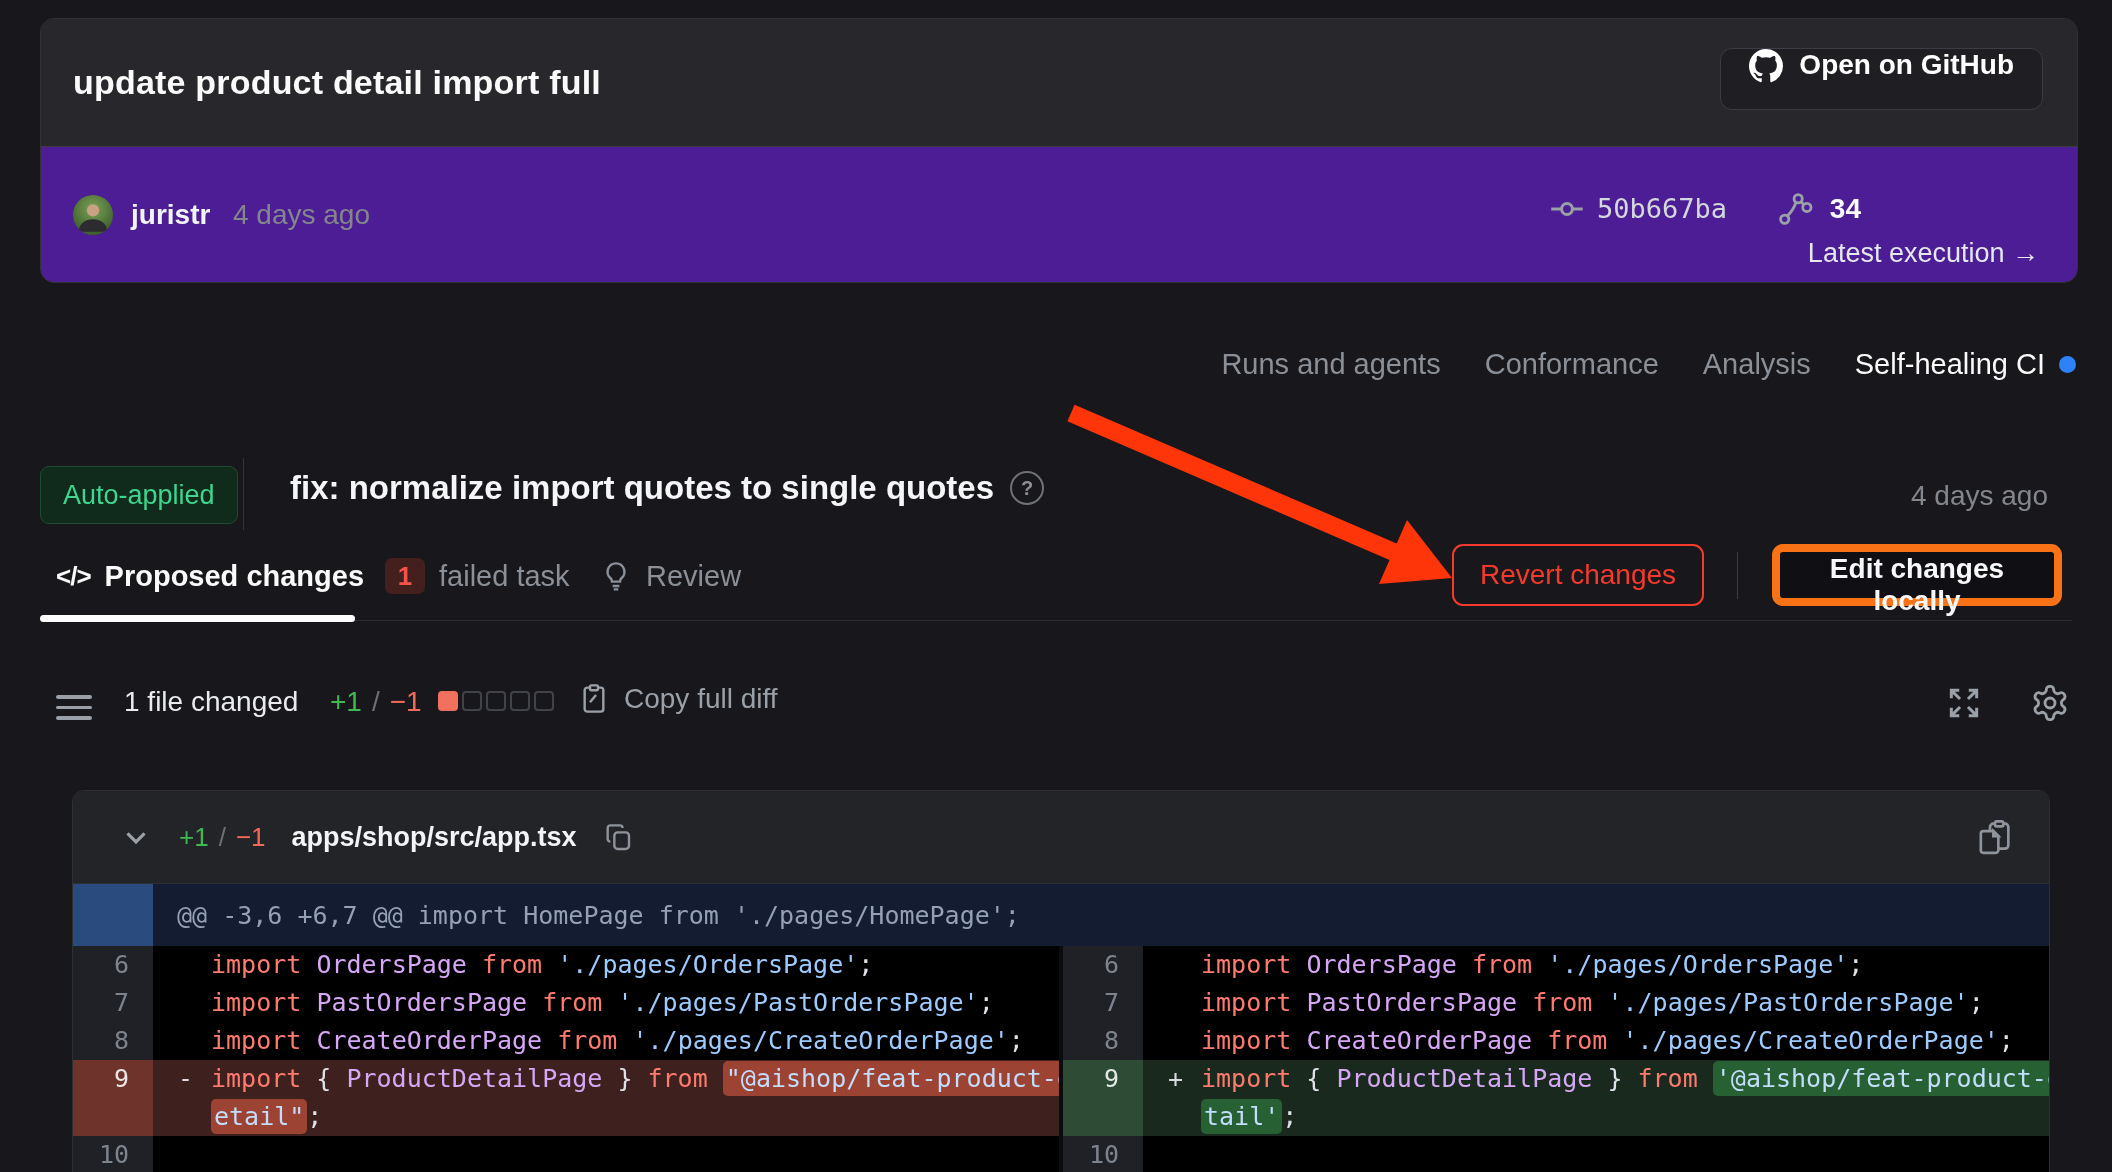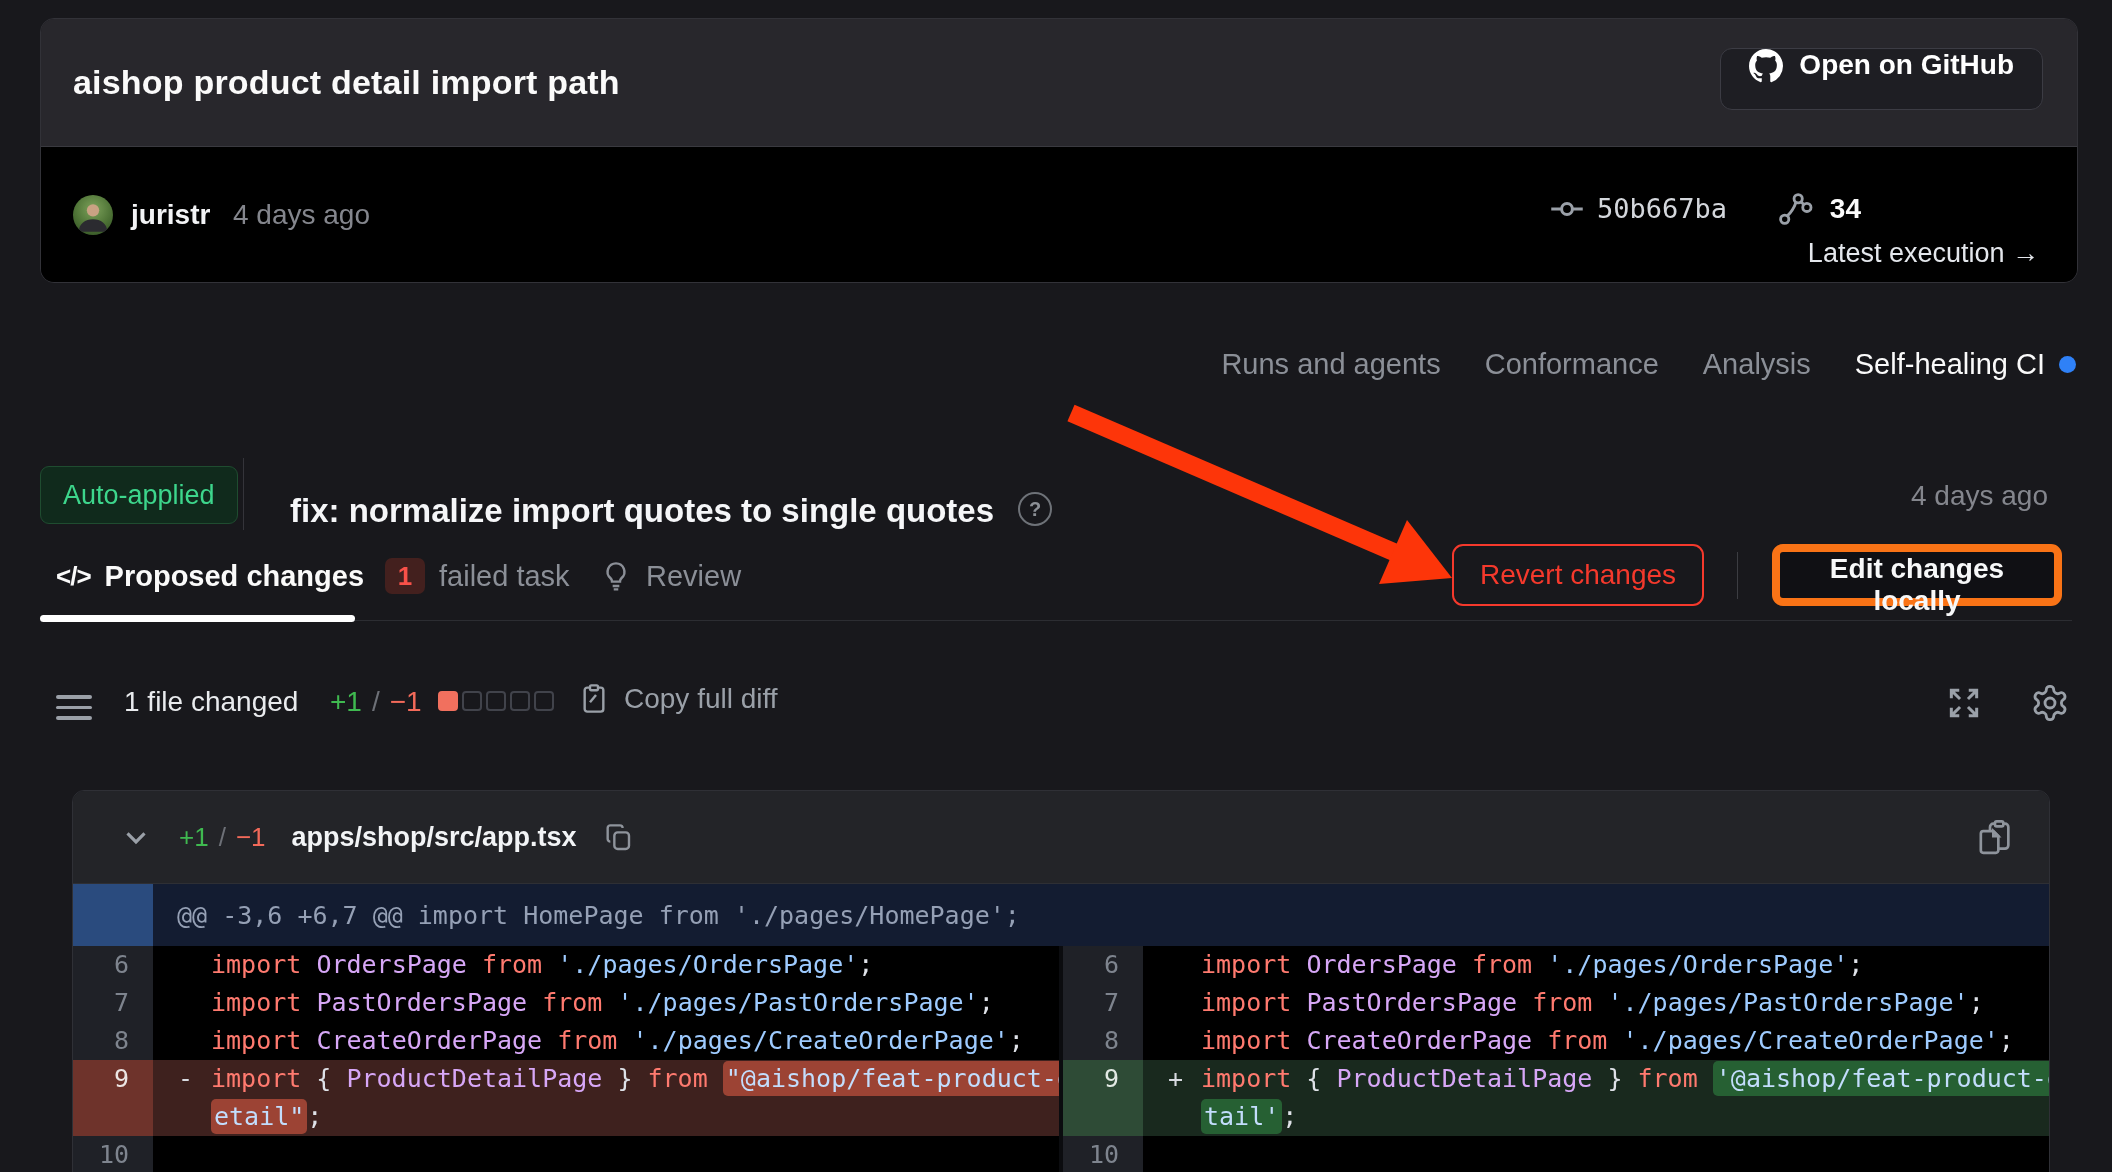--- a/index.html
+++ b/index.html
@@ -9,21 +9,21 @@
 
   
   .top-card{position:absolute;left:40px;top:18px;width:2036px;height:263px;
             border:1px solid #323238;border-radius:14px;overflow:hidden;}
   .top-card-title{position:relative;height:127px;background:#28272c;border-bottom:1px solid #3a3a40;}
   .page-title{position:absolute;left:32px;top:0;height:127px;display:flex;align-items:center;
               font-size:34px;font-weight:bold;color:#fafafa;letter-spacing:.2px;}
   .gh-btn{position:absolute;right:34px;top:29px;height:60px;display:flex;align-items:flex-start;gap:16px;
           padding:0 28px;background:#1e1e23;border:1px solid #3c3c44;border-radius:12px;cursor:pointer;}
   .gh-btn .lbl{font-size:28px;font-weight:bold;color:#ffffff;}
-  .top-card-commit{position:relative;height:135px;background:#000000;}
+  .top-card-commit{position:relative;height:135px;background:#4c1d95;}
   .avatar{position:absolute;left:32px;top:48px;width:40px;height:40px;border-radius:50%;
           background:radial-gradient(circle at 50% 35%,#7da25b 0%,#4e7336 55%,#2c4a20 100%);overflow:hidden;}
   .author{position:absolute;left:90px;top:48px;font-size:28px;font-weight:bold;color:#f2f3f5;line-height:40px;}
   .commit-age{position:absolute;left:192px;top:48px;font-size:28px;color:#84868d;line-height:40px;}
   .commit-hash{position:absolute;right:350px;top:42px;display:flex;align-items:center;gap:12px;
                color:#d4d7dc;font-size:27px;font-family:"DejaVu Sans Mono",monospace;line-height:40px;}
   .exec-count{position:absolute;right:216px;top:42px;display:flex;align-items:center;gap:16px;
               font-size:28px;font-weight:bold;color:#fafafa;line-height:40px;}
   .latest-exec{position:absolute;right:38px;top:88px;font-size:27px;color:#e4e7ec;line-height:36px;cursor:pointer;}
 
@@ -31,21 +31,21 @@
   .nav-tabs{position:absolute;top:348px;right:36px;display:flex;align-items:center;gap:44px;font-size:29px;}
   .nav-item{color:#8b8f97;cursor:pointer;}
   .nav-item.active{color:#fafafa;display:flex;align-items:center;gap:14px;}
   .nav-dot{width:17px;height:17px;border-radius:50%;background:#2f81f7;}
 
   
   .badge-auto{position:absolute;left:40px;top:466px;height:56px;display:flex;align-items:center;
               padding:0 22px;background:#102a1c;border:1px solid #1f4c30;border-radius:9px;
               color:#3dd68c;font-size:27px;}
   .head-divider{position:absolute;left:243px;top:458px;width:1px;height:72px;background:#34343a;}
-  .fix-title{position:absolute;left:290px;top:492px;height:56px;display:flex;gap:24px;
+  .fix-title{position:absolute;left:290px;top:460px;height:56px;display:flex;align-items:center;gap:16px;
              font-size:33px;font-weight:bold;color:#f5f6f8;}
   .help-icon{width:30px;height:30px;border:2px solid #6e7278;border-radius:50%;color:#8b8f95;
              font-size:20px;font-weight:bold;display:flex;align-items:center;justify-content:center;}
   .fix-age{position:absolute;right:64px;top:480px;font-size:28px;color:#84868d;}
 
   
   .tab-row{position:absolute;left:0;top:545px;width:2112px;height:80px;}
   .tab-base{position:absolute;left:40px;top:75px;width:2032px;height:1px;background:#2c2d32;}
   .tab-underline{position:absolute;left:40px;top:70px;width:315px;height:7px;border-radius:4px;background:#ffffff;}
   .tab{position:absolute;top:8px;display:flex;align-items:center;gap:14px;font-size:29px;cursor:pointer;height:46px;}
@@ -116,21 +116,21 @@
   
   .arrow-overlay{position:absolute;left:0;top:0;pointer-events:none;z-index:50;}
 </style>
 </head>
 <body>
 
 <div class="page">
 
   <div class="top-card">
     <div class="top-card-title">
-      <div class="page-title">aishop product detail import path</div>
+      <div class="page-title">update product detail import full</div>
       <div class="gh-btn">
         <span>
           <svg width="34" height="34" viewBox="0 0 16 16" fill="#ffffff">
             <path d="M8 0C3.58 0 0 3.58 0 8c0 3.54 2.29 6.53 5.47 7.59.4.07.55-.17.55-.38 0-.19-.01-.82-.01-1.49-2.01.37-2.53-.49-2.69-.94-.09-.23-.48-.94-.82-1.13-.28-.15-.68-.52-.01-.53.63-.01 1.08.58 1.23.82.72 1.21 1.87.87 2.33.66.07-.52.28-.87.51-1.07-1.78-.2-3.64-.89-3.64-3.95 0-.87.31-1.59.82-2.15-.08-.2-.36-1.02.08-2.12 0 0 .67-.21 2.2.82.64-.18 1.32-.27 2-.27s1.36.09 2 .27c1.53-1.04 2.2-.82 2.2-.82.44 1.1.16 1.92.08 2.12.51.56.82 1.27.82 2.15 0 3.07-1.87 3.75-3.65 3.95.29.25.54.73.54 1.48 0 1.07-.01 1.93-.01 2.2 0 .21.15.46.55.38A8.01 8.01 0 0 0 16 8c0-4.42-3.58-8-8-8z"></path>
           </svg>
         </span>
         <span class="lbl">Open on GitHub</span>
       </div>
     </div>
     <div class="top-card-commit">

